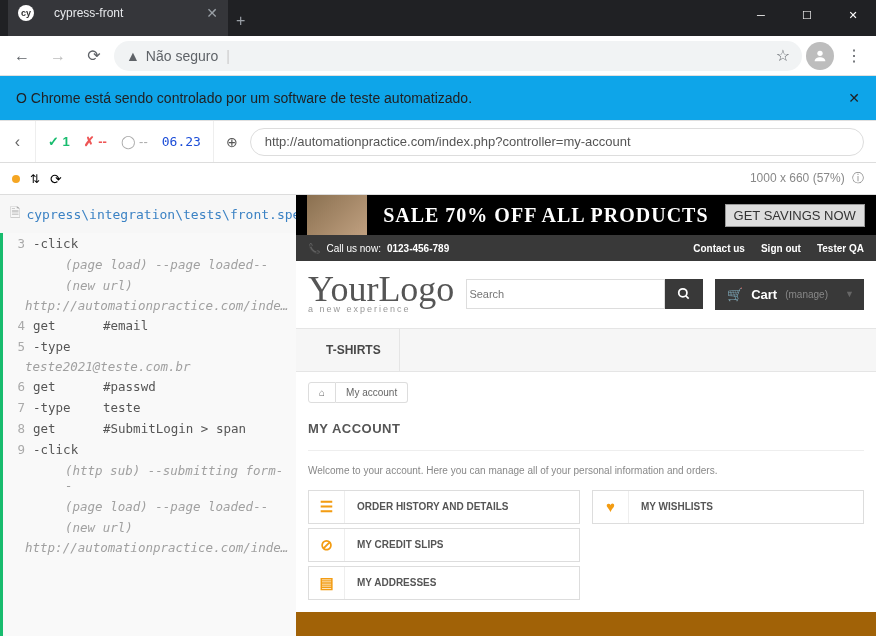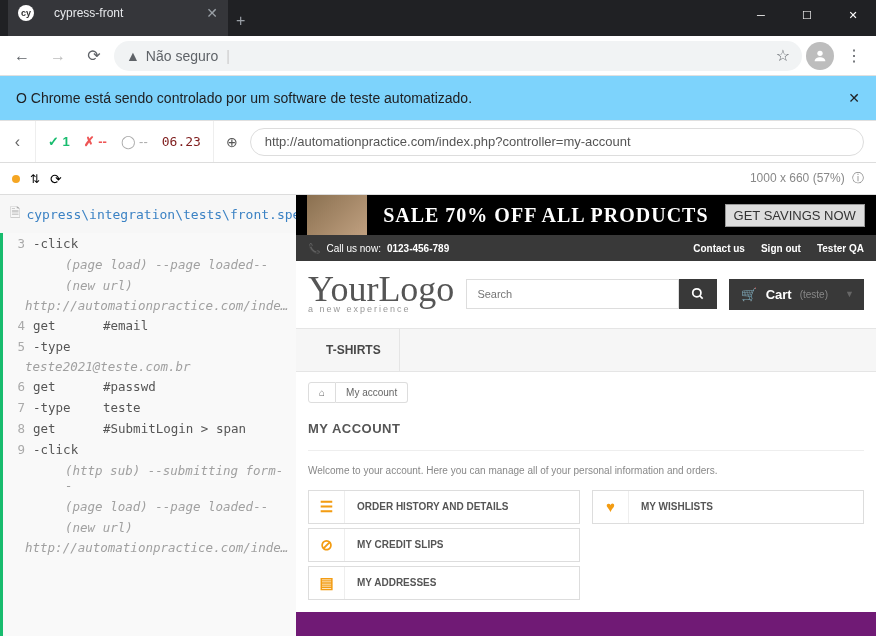--- a/index.html
+++ b/index.html
@@ -21,30 +21,30 @@
 .nav-btn.disabled { color: #bdbdbd; }
 .addr-bar { flex: 1; height: 30px; background: #f1f3f4; border-radius: 15px; display: flex; align-items: center; padding: 0 12px; gap: 8px; color: #5f6368; font-size: 14px; }
 .addr-warn { display: flex; align-items: center; gap: 6px; }
 .addr-divider { color: #ccc; }
 .addr-url { color: #202124; }
 .star-icon { color: #5f6368; font-size: 16px; }
 .avatar { width: 28px; height: 28px; background: #bdbdbd; border-radius: 50%; display: flex; align-items: center; justify-content: center; color: #fff; }
 .menu-dots { width: 32px; color: #5f6368; text-align: center; font-size: 16px; }
 
 
-.auto-notice { background: #7dd3fc; padding: 14px 16px; font-size: 14px; color: #202124; display: flex; justify-content: space-between; align-items: center; border-bottom: 1px solid #e0e0e0; }
+.auto-notice { background: #0ea5e9; padding: 14px 16px; font-size: 14px; color: #202124; display: flex; justify-content: space-between; align-items: center; border-bottom: 1px solid #e0e0e0; }
 
 
 .cy-header { height: 42px; border-bottom: 1px solid #ddd; display: flex; align-items: center; background: #fff; }
 .cy-back { width: 36px; text-align: center; font-size: 16px; color: #666; border-right: 1px solid #eee; height: 100%; display: flex; align-items: center; justify-content: center; }
 .cy-stats { display: flex; align-items: center; gap: 14px; padding: 0 12px; border-right: 1px solid #eee; height: 100%; }
 .pass { color: #18bc6e; font-weight: bold; }
 .fail { color: #e55; font-weight: bold; }
 .pending { color: #aaa; }
-.time { color: #7f1d1d; font-family: monospace; }
+.time { color: #1d4ed8; font-family: monospace; }
 .cy-url-section { flex: 1; display: flex; align-items: center; gap: 12px; padding: 0 12px; }
 .target-icon { font-size: 14px; color: #555; }
 .cy-url { flex: 1; height: 28px; border: 1px solid #ddd; border-radius: 14px; padding: 0 14px; font-size: 13px; color: #555; display: flex; align-items: center; }
 
 
 .cy-subheader { height: 32px; display: flex; align-items: center; justify-content: space-between; padding: 0 12px; border-bottom: 1px solid #ddd; background: #fff; font-size: 12px; }
 .cy-sub-left { display: flex; align-items: center; gap: 10px; }
 .orange-dot { width: 8px; height: 8px; background: #f5a623; border-radius: 50%; }
 .cy-sub-right { color: #888; }
 
@@ -54,39 +54,39 @@
 .cy-filebar { padding: 8px 10px; font-size: 13px; font-family: monospace; color: #3b82c4; background: #f7f7f7; display: flex; align-items: center; gap: 6px; }
 .file-icon { color: #aaa; }
 .cy-log { flex: 1; overflow: hidden; background: #f9f9f9; font-family: monospace; font-size: 12.5px; border-left: 3px solid #18bc6e; }
 .log-row { display: flex; padding: 3px 6px; }
 .log-num { width: 24px; text-align: right; color: #aaa; padding-right: 8px; }
 .log-cmd { width: 70px; color: #555; }
 .log-msg { flex: 1; color: #555; }
 .log-sub { color: #a0a0a0; font-style: italic; padding-left: 32px; }
 .log-url { color: #a0a0a0; font-style: italic; padding: 2px 6px 2px 22px; white-space: nowrap; overflow: hidden; text-overflow: ellipsis; }
 
-.cy-right { flex: 1; background: #701a75; overflow: hidden; position: relative; }
+.cy-right { flex: 1; background: #a16207; overflow: hidden; position: relative; }
 .app-frame { background: #fff; transform-origin: top left; }
 
 
 .promo-banner { background: #000; color: #fff; height: 40px; display: flex; align-items: center; justify-content: center; gap: 16px; font-family: Georgia, serif; }
 .promo-text { font-size: 20px; font-weight: bold; letter-spacing: 1px; }
 .promo-btn { background: #ddd; border: 1px solid #999; color: #333; font-size: 13px; padding: 3px 8px; font-family: Arial; }
 .promo-model { width: 60px; height: 40px; background: linear-gradient(135deg, #8a7050, #c0a080); }
 
 .site-topbar { background: #393939; color: #fff; height: 26px; display: flex; align-items: center; justify-content: space-between; padding: 0 12px; font-size: 10px; }
 .topbar-left { display: flex; align-items: center; gap: 6px; }
 .topbar-right { display: flex; gap: 16px; }
 .topbar-right span { font-weight: bold; }
 
 .site-header { background: #fff; padding: 14px 12px; display: flex; align-items: center; gap: 12px; }
 .logo { font-family: 'Brush Script MT', cursive; font-size: 36px; color: #555; line-height: 0.8; }
 .logo-sub { font-size: 9px; color: #999; letter-spacing: 2px; font-family: Liberation Sans, sans-serif; }
 .search-wrap { flex: 1; display: flex; }
-.search-input { flex: 1; border: 1px solid #ddd; padding: 8px 10px; font-size: 11px; color: #999; }
+.search-input { flex: 1; border: 1px solid #ddd; padding: 8px 2px; font-size: 11px; color: #999; }
 .search-btn { background: #393939; color: #fff; width: 38px; display: flex; align-items: center; justify-content: center; }
 .cart-wrap { background: #393939; color: #fff; padding: 8px 36px 8px 12px; display: flex; align-items: center; gap: 8px; font-size: 13px; position: relative; }
 .cart-empty { color: #888; font-size: 10px; }
 .cart-arrow { position: absolute; right: 10px; color: #666; font-size: 9px; }
 
 .site-nav { background: #f6f6f6; border-top: 1px solid #e5e5e5; border-bottom: 1px solid #e5e5e5; display: flex; padding: 0 12px; }
 .nav-item { padding: 14px 18px; font-size: 12px; color: #484848; font-weight: bold; border-right: 1px solid #e5e5e5; }
 
 .breadcrumb { padding: 10px 12px; display: flex; gap: 0; }
 .bc-item { border: 1px solid #ddd; padding: 4px 10px; font-size: 10px; color: #666; background: #fff; }
@@ -270,21 +270,21 @@
           <div class="search-btn">
             <svg width="14" height="14" viewBox="0 0 24 24" fill="none" stroke="#fff" stroke-width="3">
                 <circle cx="10" cy="10" r="7"></circle>
                 <line x1="20" y1="20" x2="15" y2="15"></line>
               </svg>
           </div>
         </div>
         <div class="cart-wrap">
           <span>🛒</span>
           <strong>Cart</strong>
-          <span class="cart-empty">(teste)</span>
+          <span class="cart-empty">(manage)</span>
           <span class="cart-arrow">▼</span>
         </div>
       </div>
       <div class="site-nav" id="site-nav">
           <div class="nav-item">T-SHIRTS</div>
         </div>
       <div class="breadcrumb">
         <span class="bc-item">⌂</span>
         <span class="bc-item">My account</span>
       </div>

